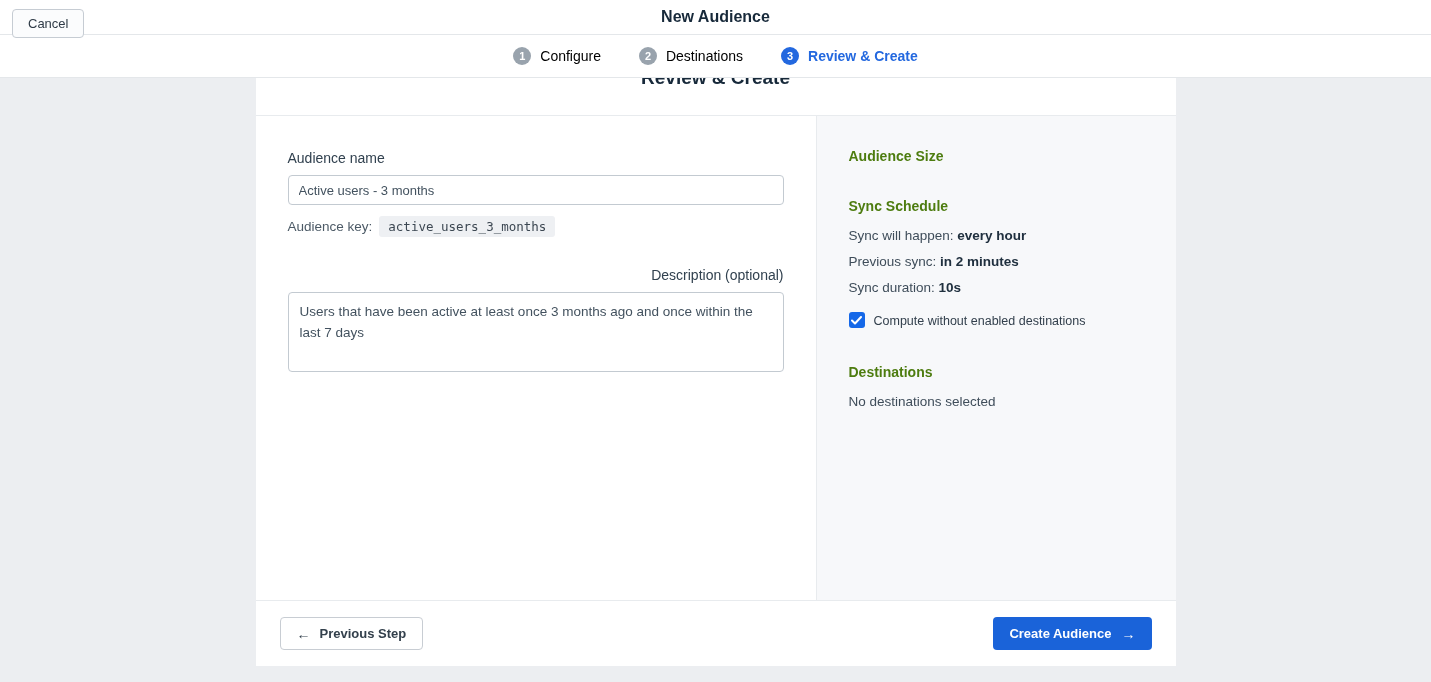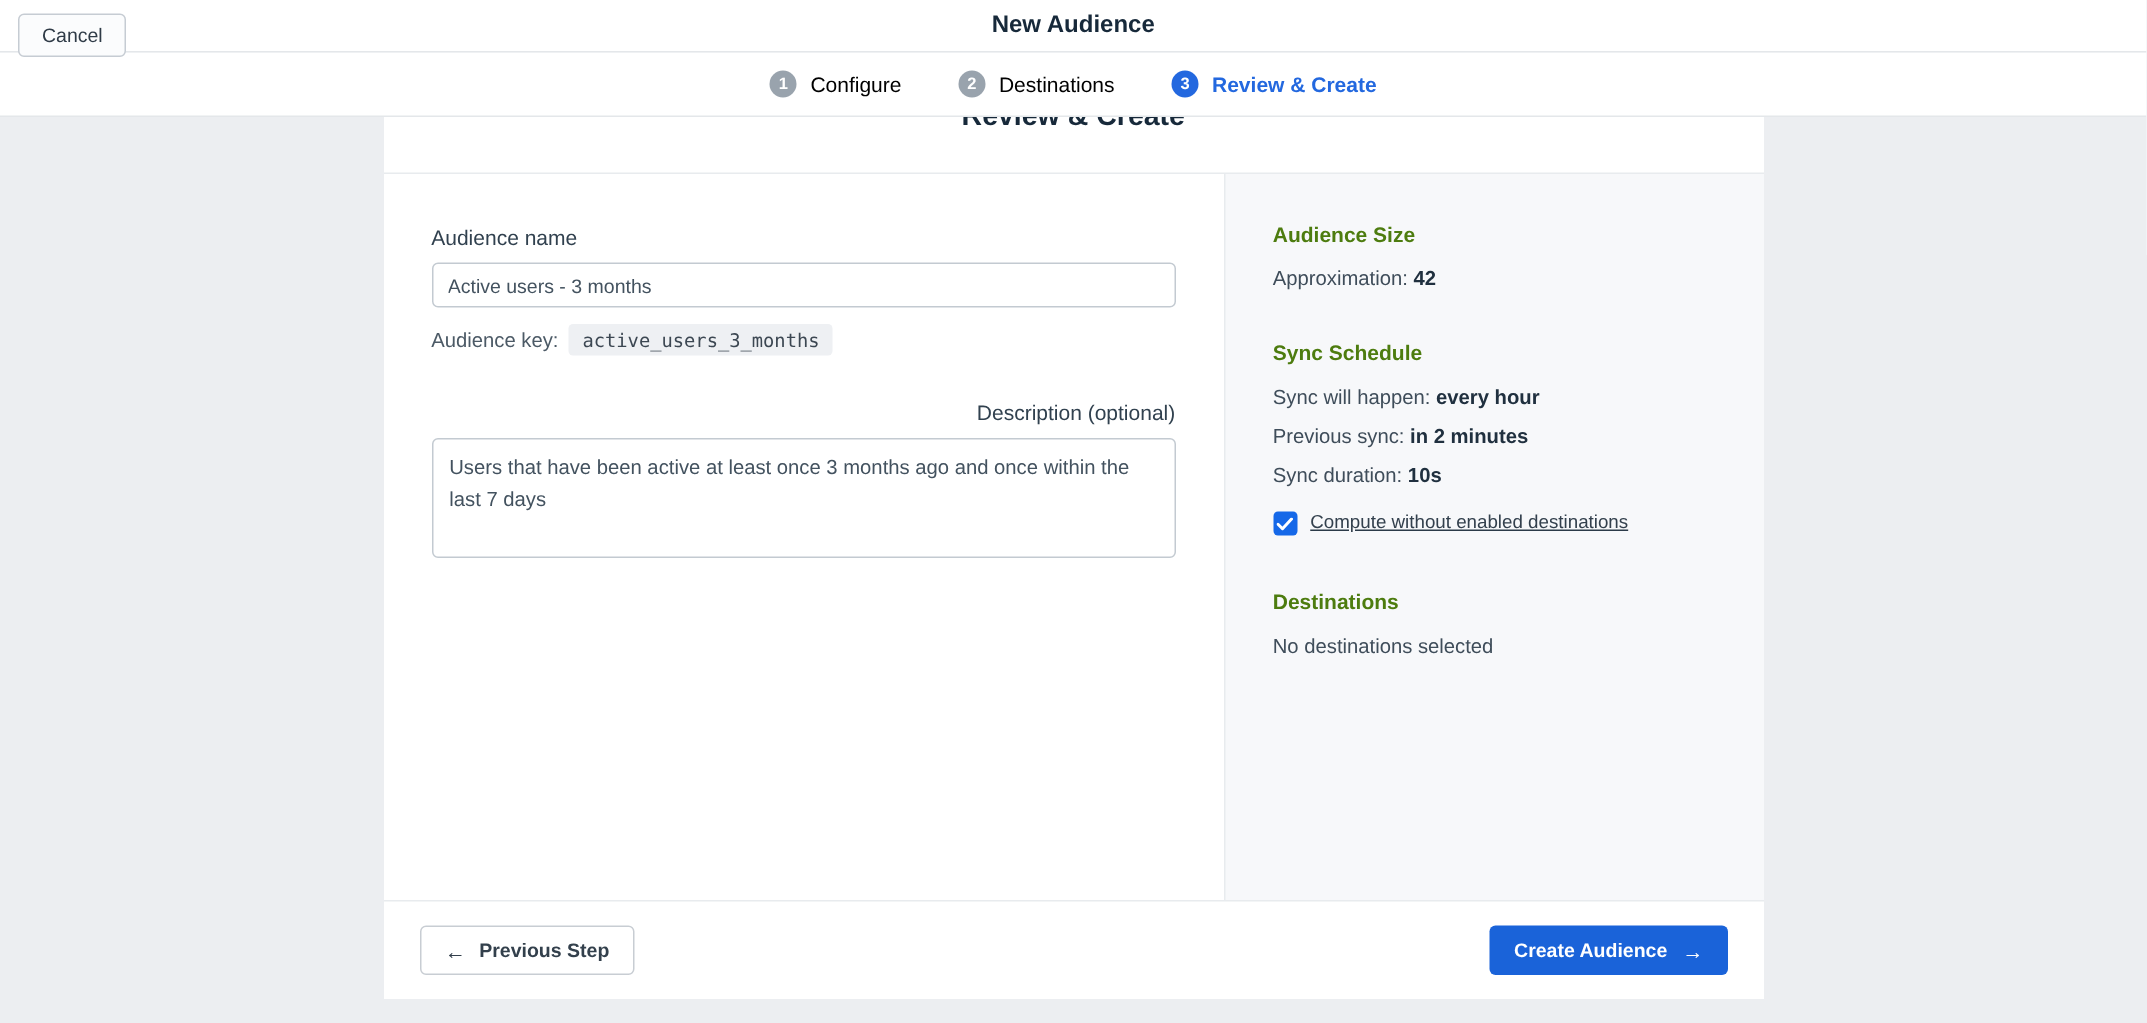--- a/index.html
+++ b/index.html
@@ -78,21 +78,21 @@
   }
 
   
   .summary-col{
     width:360px; background:#f7f8fa; border-left:1px solid #e8ebee; padding:32px 32px 0 32px;
   }
   .summary-heading{ font-size:14px; font-weight:bold; color:#4d7c0f; margin-bottom:14px; }
   .summary-row{ font-size:13.5px; color:#3f4d5a; margin-bottom:11px; }
   .summary-row b{ color:#20303f; }
   .section-gap{ margin-top:34px; }
-  .checkbox-row{ margin-top:17px; display:flex; align-items:flex-start; gap:9px;text-decoration:underline; }
+  .checkbox-row{ margin-top:17px; display:flex; align-items:flex-end; gap:9px; }
   .checkbox{
     width:16px; height:16px; border-radius:3px; background:#1568e8;
     display:flex; align-items:center; justify-content:center; cursor:pointer; flex:0 0 auto;
   }
   .checkbox svg{ display:block; }
   .checkbox-label{ font-size:12.5px; color:#33404d; }
 
   
   .card-footer{
     flex:0 0 auto; height:66px; border-top:1px solid #e8ebee;
@@ -155,24 +155,20 @@
             <span class="key-chip">active_users_3_months</span>
           </div>
 
           <label class="field-label desc-label">Description (optional)</label>
           <textarea class="textarea-input" style="">Users that have been active at least once 3 months ago and once within the last 7 days</textarea>
         </div>
 
         <div class="summary-col">
 
           <div class="summary-heading">Audience Size</div>
-          <div class="summary-row">
-            <span>Approximation:</span>
-            <b>42</b>
-          </div>
 
           <div class="summary-heading section-gap">Sync Schedule</div>
           <div class="summary-row">
             <span>Sync will happen:</span>
             <b>every hour</b>
           </div>
           <div class="summary-row">
             <span>Previous sync:</span>
             <b>in 2 minutes</b>
           </div>

